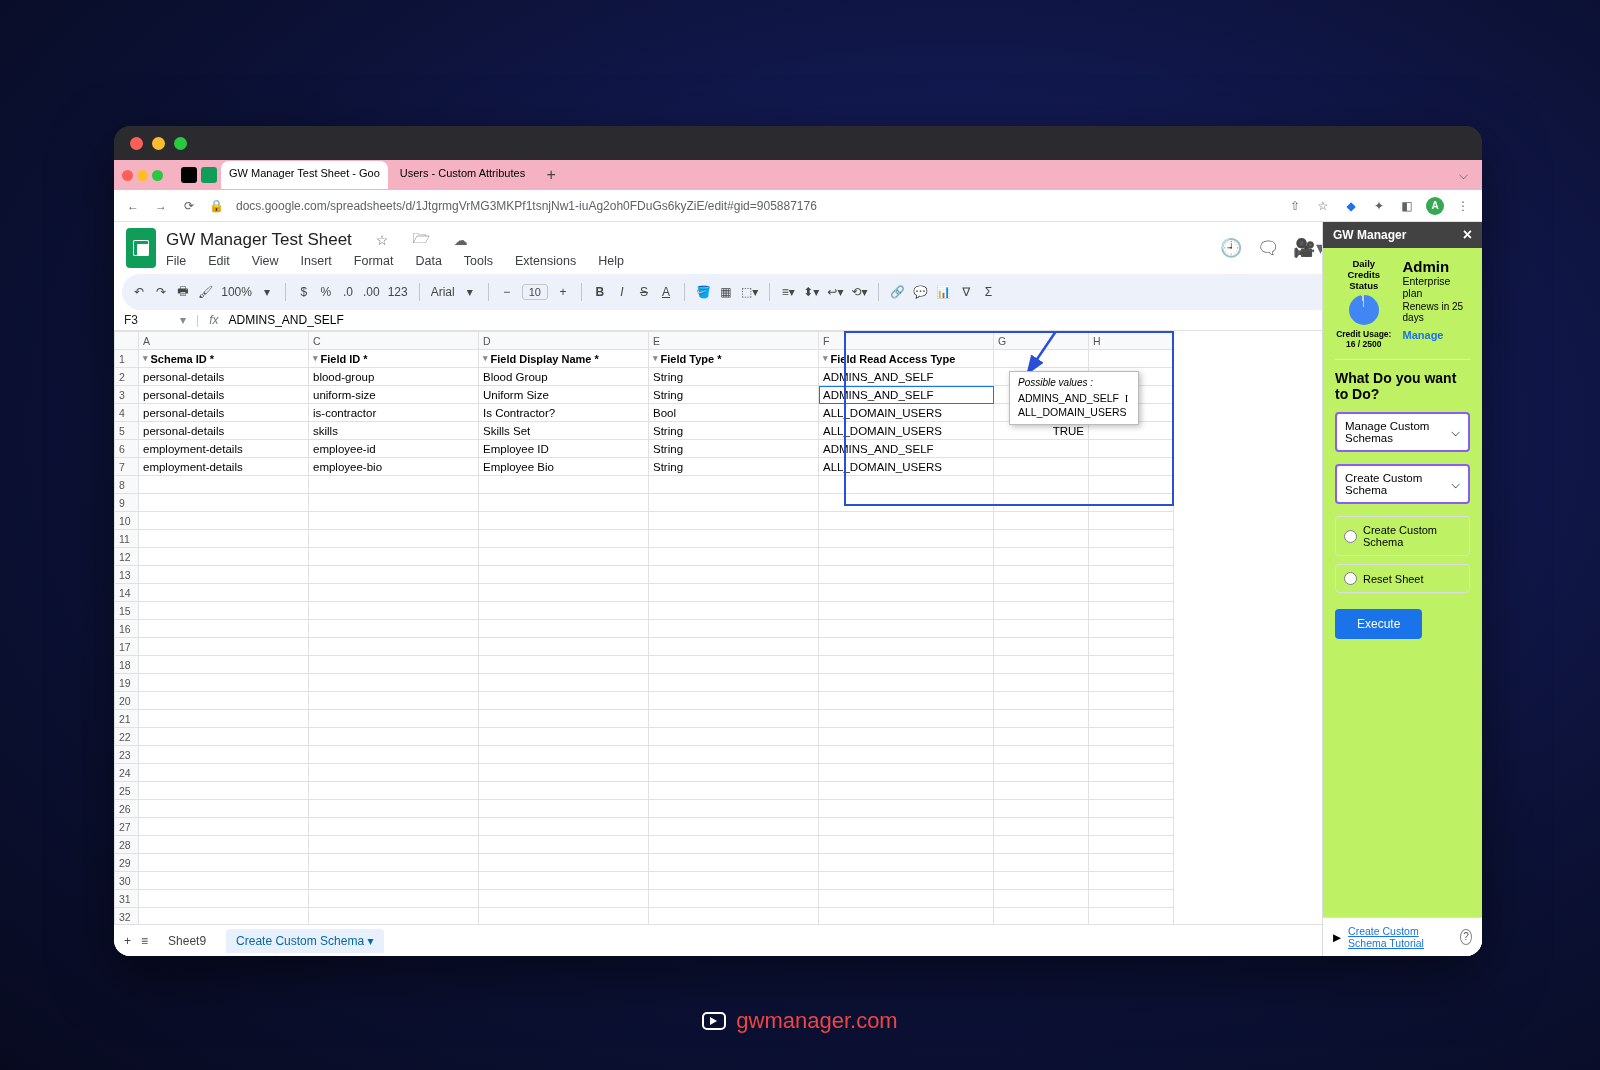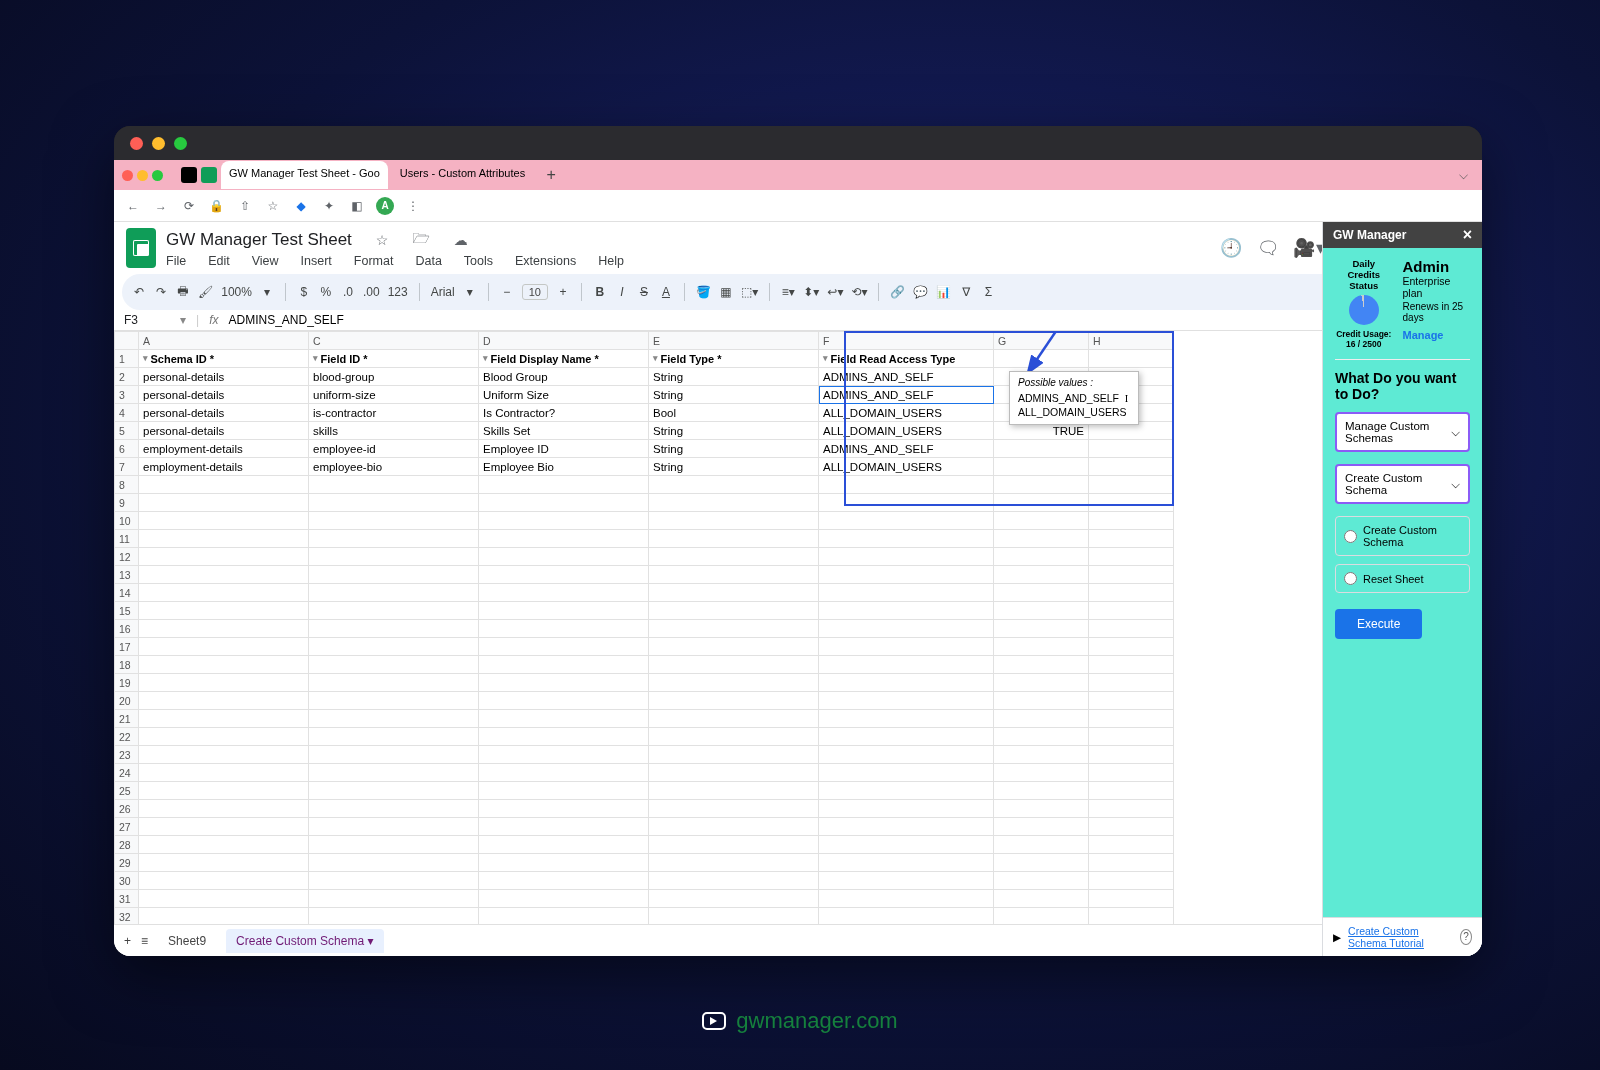--- a/index.html
+++ b/index.html
@@ -58,44 +58,44 @@
 .dropdown-caret { float:left; margin-right:3px; color:#888; font-size:9px; }
 .cell-highlight-box { position:absolute; border:2px solid #2a4fd7; pointer-events:none; }
 .cell-note { position:absolute; background:#fff; border:1px solid #bbb; box-shadow:2px 2px 6px rgba(0,0,0,0.25); padding:5px 8px; font-size:10.5px; min-width:130px; }
 .cell-note-title { font-size:10px; margin-bottom:3px;font-style:italic; }
 .cell-note-val { font-size:10.5px; padding:1px 0; }
 .cell-selected { outline:1.5px solid #1a73e8; outline-offset:-1px; }
 .arrow-annotation { position:absolute; pointer-events:none; }
 
 .sheet-tabs { height:32px; border-top:1px solid #e0e0e0; display:flex; align-items:center; gap:10px; padding:0 10px; font-size:12px; color:#444; }
 .sheet-tab { padding:5px 10px; border-radius:4px 4px 0 0; }
-.sheet-tab.active { background:#e8f0fe; color:#701a75; font-weight:500; }
+.sheet-tab.active { background:#e8f0fe; color:#0369a1; font-weight:500; }
 
 .side-panel { position:absolute; top:0; right:0; bottom:0; width:160px; background:#f1f3f4; border-left:1px solid #dadce0; display:flex; flex-direction:column; }
 .panel-header { background:#424242; color:#fff; height:26px; display:flex; align-items:center; padding:0 10px; font-size:12px; font-weight:bold; }
 .panel-close { margin-left:auto; font-size:16px; cursor:pointer; }
-.panel-body { flex:1; background:#5eead4; padding:10px 12px; font-size:12px; overflow:auto; }
+.panel-body { flex:1; background:#bef264; padding:10px 12px; font-size:12px; overflow:auto; }
 .credits-block { display:flex; gap:10px; align-items:flex-start; border-bottom:1px solid #eee; padding-bottom:10px; margin-bottom:10px; }
 .credits-left { font-size:9.5px; font-weight:bold; text-align:center; width:72px; }
 .gauge { width:30px; height:30px; border-radius:50%; margin:4px auto; background:conic-gradient(#4285f4 0 350deg, #ccc 350deg 360deg); position:relative; }
 .credits-usage { font-size:8.5px; font-weight:bold; }
 .admin-block .role { font-size:15px; font-weight:bold; }
 .admin-block .plan { font-size:10.5px; }
 .admin-block .renew { font-size:10px; margin:2px 0 5px; }
 .manage-link { color:#1a73e8; font-size:11px; font-weight:bold; }
 .panel-q { font-size:14px; font-weight:bold; margin:10px 0; }
 .panel-select { width:100%; border:2px solid #8b5cf6; border-radius:4px; padding:6px 8px; font-size:11.5px; margin-bottom:12px; background:#fff; display:flex; justify-content:space-between; align-items:center; }
 .radio-row { display:flex; align-items:center; gap:6px; border:1px solid #dadce0; border-radius:4px; padding:7px 8px; font-size:11px; margin-bottom:8px; }
 .radio-row input { accent-color:#555; }
 .exec-btn { background:#1a73e8; color:#fff; border:none; border-radius:4px; padding:8px 22px; font-size:12px; margin-top:8px; cursor:pointer; }
 .panel-footer { border-top:1px solid #dadce0; padding:7px 10px; display:flex; align-items:center; gap:7px; font-size:10.5px; background:#fff; }
 .panel-footer a { color:#1a73e8; text-decoration:underline; }
 .help-icon { margin-left:auto; width:16px; height:16px; border:1px solid #888; border-radius:50%; text-align:center; font-size:10px; line-height:14px; color:#555; }
 
-.footer-brand { position:absolute; left:0; right:0; bottom:36px; text-align:center; color:#15803d; font-size:22px; display:flex; justify-content:center; align-items:center; gap:10px; }
+.footer-brand { position:absolute; left:0; right:0; bottom:36px; text-align:center; color:#ef4444; font-size:22px; display:flex; justify-content:center; align-items:center; gap:10px; }
 .yt-icon { width:24px; height:18px; border:2px solid #fff; border-radius:5px; position:relative; }
 .yt-icon::after { content:""; position:absolute; left:6px; top:3px; border-left:7px solid #fff; border-top:4px solid transparent; border-bottom:4px solid transparent; }
 </style>
 </head>
 <body>
 
 <div class="mac-window">
   <div class="mac-titlebar">
     <span class="mac-dot red"></span>
     <span class="mac-dot yellow"></span>
@@ -122,20 +122,21 @@
       </div>
       <span class="chrome-plus">+</span>
       <span style="margin-left:auto;color:#555;font-size:12px;padding-right:6px">⌵</span>
     </div>
 
     <div class="chrome-addr">
       <span class="addr-icon">←</span>
       <span class="addr-icon">→</span>
       <span class="addr-icon">⟳</span>
       <span class="addr-icon">🔒</span>
+      <span class="addr-url">docs.google.com/spreadsheets/d/1JtgrmgVrMG3MKPf1tsnjNw1-iuAg2oh0FDuGs6kyZiE/edit#gid=905887176</span>
       <div class="addr-right">
         <span class="addr-icon">⇧</span>
         <span class="addr-icon">☆</span>
         <span class="addr-icon" style="color:#1a73e8">◆</span>
         <span class="addr-icon">✦</span>
         <span class="addr-icon">◧</span>
         <span class="ext-avatar">A</span>
         <span class="addr-icon">⋮</span>
       </div>
     </div>

